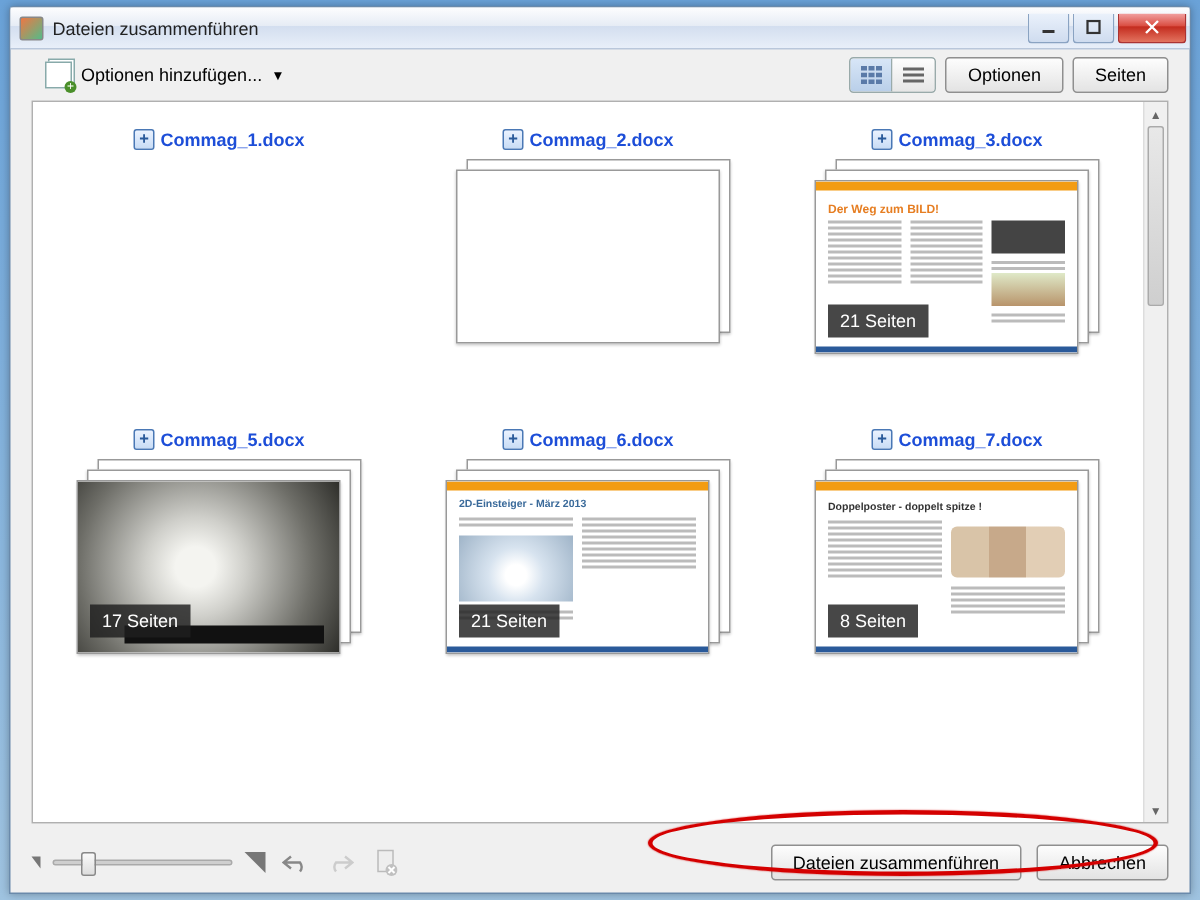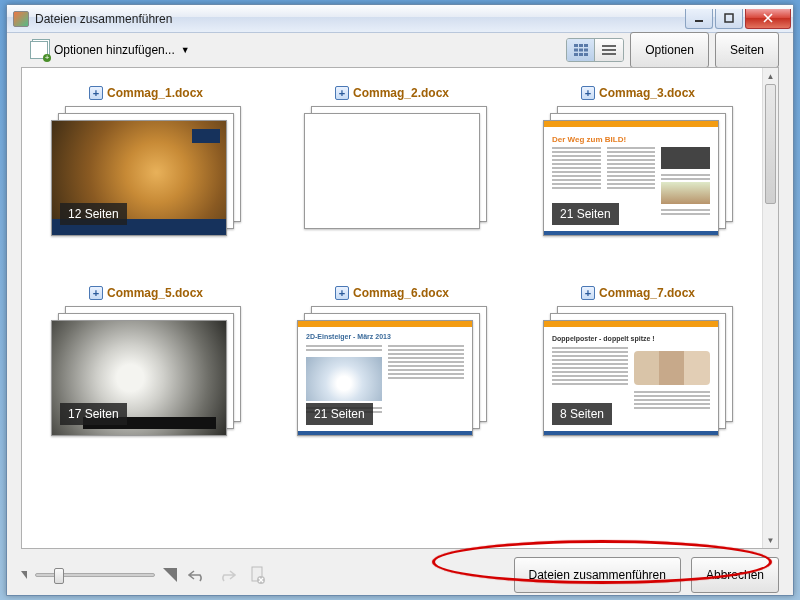--- a/index.html
+++ b/index.html
@@ -15,31 +15,31 @@
   .toolbar { height: 34px; display: flex; align-items: center; padding: 0 14px; gap: 6px; }
   .addfiles { display: flex; align-items: center; gap: 6px; padding: 3px 8px; border: 1px solid transparent; border-radius: 3px; cursor: pointer; }
   .addfiles .icon { width: 18px; height: 18px; position: relative; }
   .addfiles .icon .pages { position:absolute; inset:0; background:#fff; border:1px solid #8aa; box-shadow: 2px -2px 0 -1px #fff, 2px -2px 0 #8aa; }
   .addfiles .icon .plus { position:absolute; right:-3px; bottom:-3px; width:8px; height:8px; background:#4a8f2a; border-radius:50%; color:#fff; font-size:8px; line-height:8px; text-align:center; }
   .addfiles .drop { font-size: 9px; }
   .spacer { flex: 1; }
   .viewswitch { display: flex; border: 1px solid #9aa; border-radius: 3px; overflow: hidden; }
   .viewbtn { width: 28px; height: 22px; background: linear-gradient(#fdfdfd,#e6e6e6); display:flex; align-items:center; justify-content:center; cursor:pointer; }
   .viewbtn.active { background: linear-gradient(#d8e6f7,#b9cfe9); border-right:1px solid #9aa; }
-  .btn { height: 36px; padding: 0 14px; border: 1px solid #8f8f8f; border-radius: 3px; background: linear-gradient(#fdfdfd,#e3e3e3); cursor: pointer; display:flex; align-items:center; }
+  .btn { height: 24px; padding: 0 14px; border: 1px solid #8f8f8f; border-radius: 3px; background: linear-gradient(#fdfdfd,#e3e3e3); cursor: pointer; display:flex; align-items:center; }
   .content { flex:1; margin: 0 14px 6px 14px; border:1px solid #b0b0b0; background:#fff; position:relative; display:flex; }
   .grid { flex:1; overflow:auto; padding: 18px 10px; display:grid; grid-template-columns: repeat(3, 1fr); gap: 50px 18px; align-content:start; }
   .scrollbar { width:16px; background:#f0f0f0; border-left:1px solid #ddd; position:relative; }
   .scrollbar .thumb { position:absolute; left:2px; right:2px; top:16px; height:120px; background:linear-gradient(#e8e8e8,#cfcfcf); border:1px solid #aaa; border-radius:2px; }
   .scrollbar .arr { position:absolute; left:0; right:0; height:16px; display:flex; align-items:center; justify-content:center; font-size:8px; color:#666; }
   .scrollbar .arr.up{top:0} .scrollbar .arr.dn{bottom:0}
   .item { display:flex; flex-direction:column; align-items:center; }
   .itemhead { display:flex; align-items:center; gap:4px; margin-bottom:6px; }
   .expand { width:14px; height:14px; border:1px solid #4a78b5; background:linear-gradient(#eaf2ff,#c8dcf5); display:flex; align-items:center; justify-content:center; color:#2a5a9a; font-weight:bold; font-size:11px; line-height:1; cursor:pointer; border-radius:2px; }
-  .fname { font-weight:600; color:#a16207; }
+  .fname { font-weight:600; color:#1d4ed8; }
   .stack { position:relative; width:190px; height:130px; }
   .page { position:absolute; background:#fff; border:1px solid #999; box-shadow:0 1px 2px rgba(0,0,0,.25);padding-left:21px; }
   .p3 { left:14px; top:0; right:0; bottom:14px; }
   .p2 { left:7px; top:7px; right:7px; bottom:7px; }
   .p1 { left:0; top:14px; right:14px; bottom:0; overflow:hidden; }
   .badge { position:absolute; left:8px; bottom:10px; background:rgba(30,30,30,.82); color:#fff; padding:4px 8px; font-size:12px; }
   
   .thumb-lion { background: radial-gradient(circle at 60% 45%, #e8b15a 0%, #c78a36 25%, #8a5a22 55%, #3a2a14 100%); position:relative; }
   .thumb-lion::after{content:"";position:absolute;top:8px;right:6px;width:28px;height:14px;background:#16325c;}
   .thumb-lion .bar{position:absolute;left:0;right:0;bottom:0;height:16px;background:#16325c;}
@@ -137,30 +137,20 @@
       </button>
   </div>
 
   <div class="content">
     <div class="grid" id="grid">
         <div class="item">
           <div class="itemhead">
             <div class="expand">+</div>
             <div class="fname">Commag_1.docx</div>
           </div>
-          <div class="stack">
-            <div class="page p3"></div>
-            <div class="page p2"></div>
-            <div class="page p1">
-              <div class="thumb-lion" style="position:absolute;inset:0">
-                <div class="bar"></div>
-              </div>
-              <div class="badge">12 Seiten</div>
-            </div>
-          </div>
         </div>
         <div class="item">
           <div class="itemhead">
             <div class="expand">+</div>
             <div class="fname">Commag_2.docx</div>
           </div>
           <div class="stack">
             <div class="page p3"></div>
             <div class="page p2"></div>
           </div>

